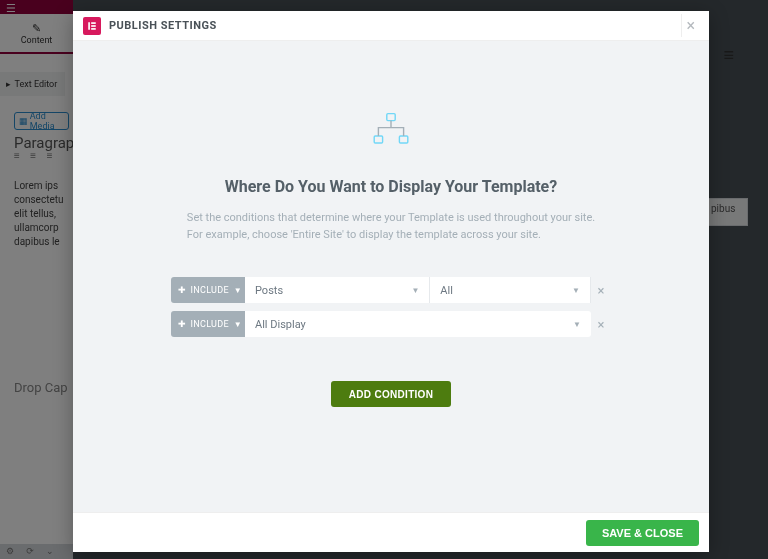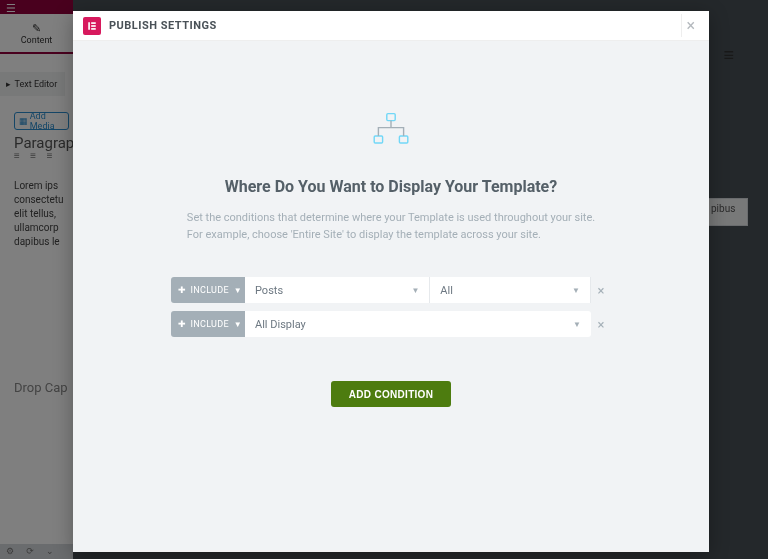--- a/index.html
+++ b/index.html
@@ -148,13 +148,16 @@
           <span>All Display</span>
           <span class="caret-icon">▼</span>
         </div>
         <div class="row-remove">×</div>
       </div>
     </div>
 
     <button class="add-btn">ADD CONDITION</button>
   </div>
 
+  <div class="modal-footer">
+    <button class="save-btn">SAVE &amp; CLOSE</button>
+  </div>
 </div>
 
 </body></html>

